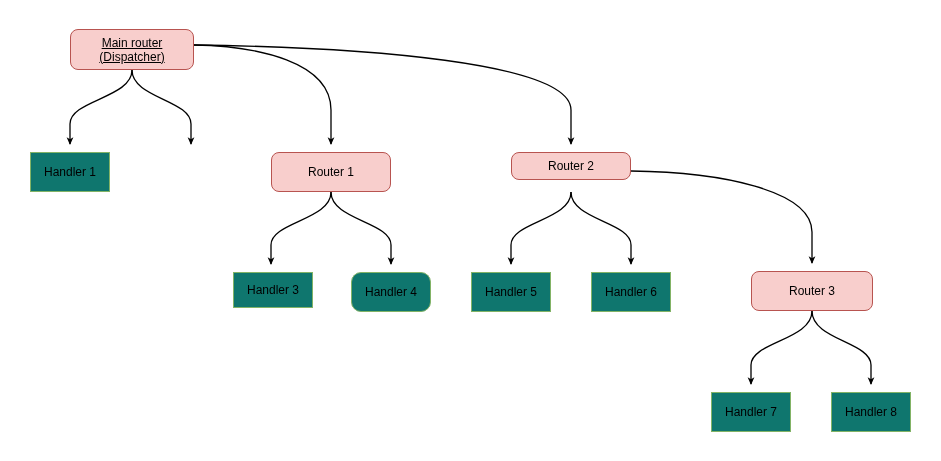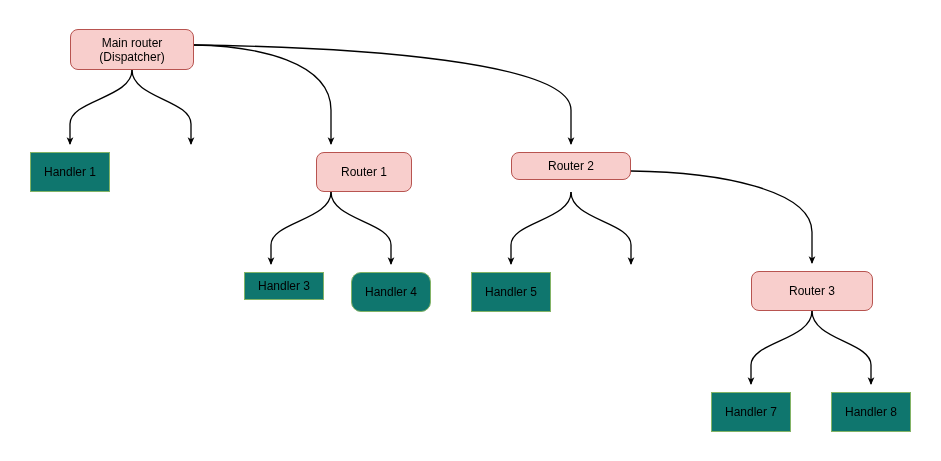--- a/index.html
+++ b/index.html
@@ -81,50 +81,53 @@
 
     <path d="M571,192 C571,220 631,222 631,245 L631,264" fill="none" stroke="#000000" stroke-width="1.3" marker-end="url(#arrowhead)"></path>
 
     <path d="M631,171 C720,172 812,190 812,232 L812,263" fill="none" stroke="#000000" stroke-width="1.3" marker-end="url(#arrowhead)"></path>
 
     <path d="M812,311 C812,340 751,342 751,365 L751,384" fill="none" stroke="#000000" stroke-width="1.3" marker-end="url(#arrowhead)"></path>
 
     <path d="M812,311 C812,340 871,342 871,365 L871,384" fill="none" stroke="#000000" stroke-width="1.3" marker-end="url(#arrowhead)"></path>
   </svg>
 
-  <div class="node node-router" style="left:70px; top:29px; width:124px; height:41px;">
+  <div class="node node-router" style="left:70px; top:29px; width:124px; height:41px;text-decoration:underline;">
     <span class="node-label">Main router
 (Dispatcher)</span>
   </div>
 
   <div class="node node-handler" style="left:30px; top:152px; width:80px; height:40px;">
     <span class="node-label">Handler 1</span>
   </div>
 
 
-  <div class="node node-router" style="left:271px; top:152px; width:96px; height:40px;margin-left:45px;">
+  <div class="node node-router" style="left:271px; top:152px; width:120px; height:40px;">
     <span class="node-label">Router 1</span>
   </div>
 
   <div class="node node-router" style="left:511px; top:152px; width:120px; height:28px;">
     <span class="node-label">Router 2</span>
   </div>
 
-  <div class="node node-handler" style="left:244px; top:272px; width:80px; height:28px;">
+  <div class="node node-handler" style="left:233px; top:272px; width:80px; height:36px;">
     <span class="node-label">Handler 3</span>
   </div>
 
   <div class="node node-handler" style="left:351px; top:272px; width:80px; height:40px;border-radius:10px;">
     <span class="node-label">Handler 4</span>
   </div>
 
   <div class="node node-handler" style="left:471px; top:272px; width:80px; height:40px;">
     <span class="node-label">Handler 5</span>
   </div>
 
+  <div class="node node-handler" style="left:591px; top:272px; width:80px; height:40px;">
+    <span class="node-label">Handler 6</span>
+  </div>
 
   <div class="node node-router" style="left:751px; top:271px; width:122px; height:40px;">
     <span class="node-label">Router 3</span>
   </div>
 
   <div class="node node-handler" style="left:711px; top:392px; width:80px; height:40px;">
     <span class="node-label">Handler 7</span>
   </div>
 
   <div class="node node-handler" style="left:831px; top:392px; width:80px; height:40px;">

